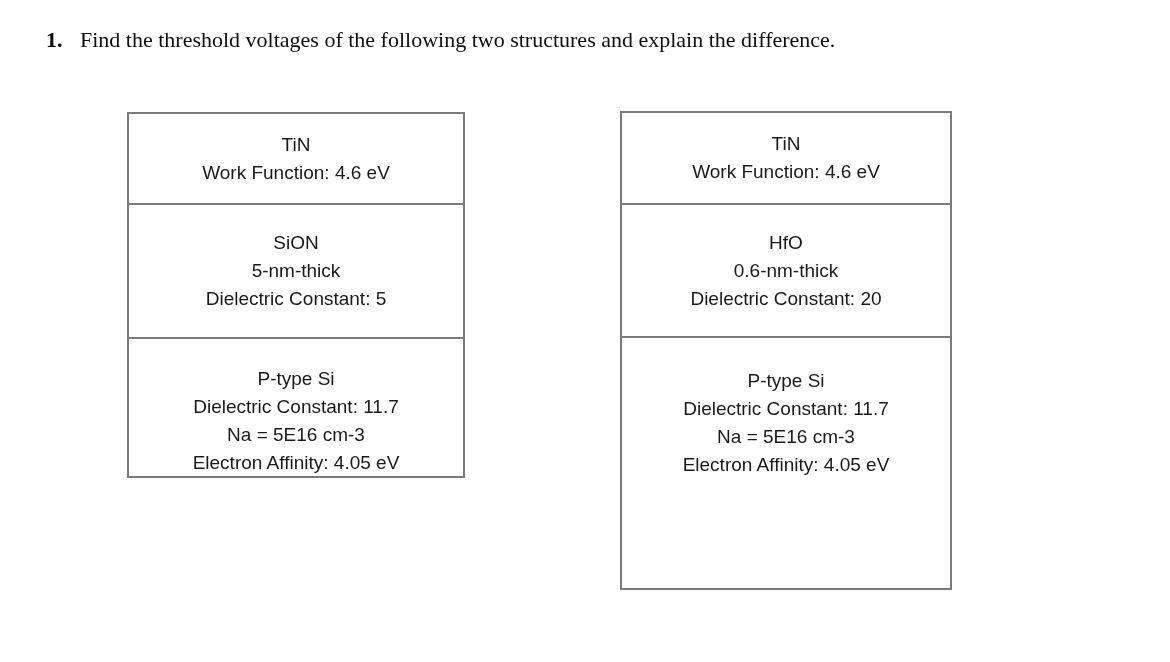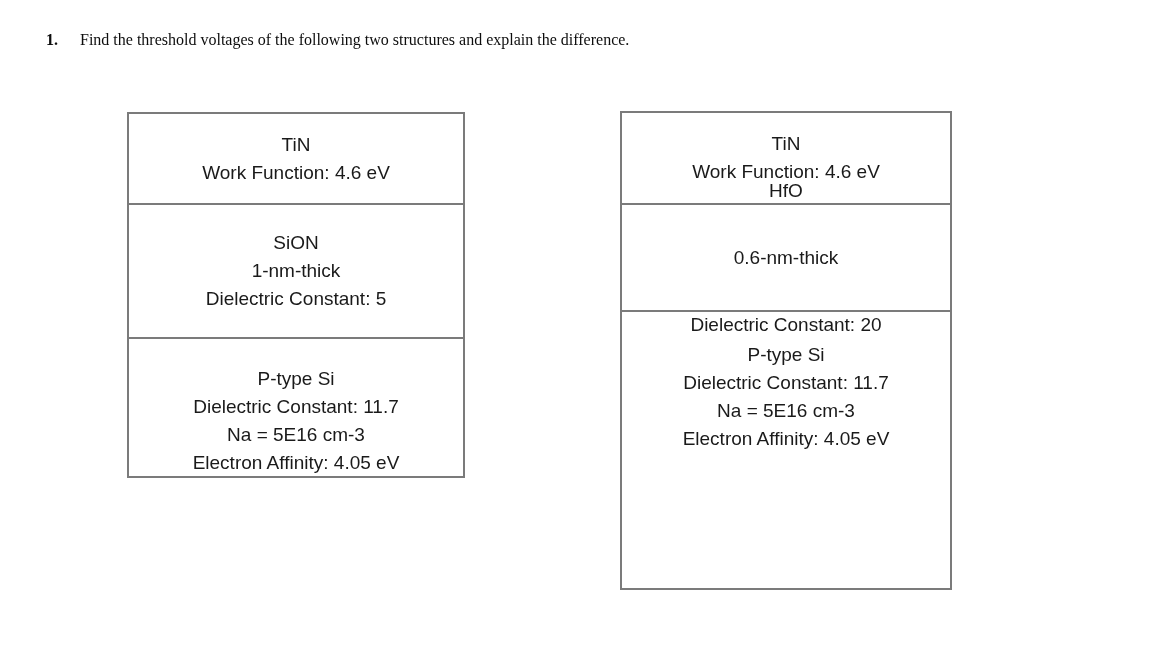--- a/index.html
+++ b/index.html
@@ -15,21 +15,21 @@
     overflow: hidden;
   }
 
   
   .question {
     position: absolute;
     left: 46px;
     top: 27px;
     width: 1080px;
     font-family: "Liberation Serif", serif;
-    font-size: 16px;
+    font-size: 22px;
     line-height: 26px;
     color: #0d0d0d;
     white-space: nowrap;
   }
   .question .q-num {
     font-weight: bold;
     display: inline-block;
     width: 34px;
   }
   .question .q-text {
@@ -83,39 +83,39 @@
     line-height: 0;
   }
 
   
   .stack-left  .layer-0 { height: 91px; }
   .stack-left  .layer-1 { height: 134px; }
   .stack-left  .layer-2 { height: 164px; }
 
   
   .stack-right .layer-0 { height: 92px; }
-  .stack-right .layer-1 { height: 107px; gap: 39px; }
+  .stack-right .layer-1 { height: 133px; }
   .stack-right .layer-2 { height: 107px; }
   .stack-right .layer-3 { height: 169px; }
 </style>
 </head>
 <body>
 
 <div class="question">
   <span class="q-num">1.</span><span class="q-text">Find the threshold voltages of the following two structures and explain the difference.</span>
 </div>
 
 <div class="stack stack-left">
   <div class="layer layer-0">
     <div class="layer-line">TiN</div>
     <div class="layer-line">Work Function: 4.6 eV</div>
   </div>
   <div class="layer layer-1">
     <div class="layer-line">SiON</div>
-    <div class="layer-line">1-nm-thick</div>
+    <div class="layer-line">5-nm-thick</div>
     <div class="layer-line">Dielectric Constant: 5</div>
   </div>
   <div class="layer layer-2">
     <div class="layer-line">P-type Si</div>
     <div class="layer-line">Dielectric Constant: 11.7</div>
     <div class="layer-line">Na = 5E16 cm-3</div>
     <div class="layer-line">Electron Affinity: 4.05 eV</div>
   </div>
 </div>
 

